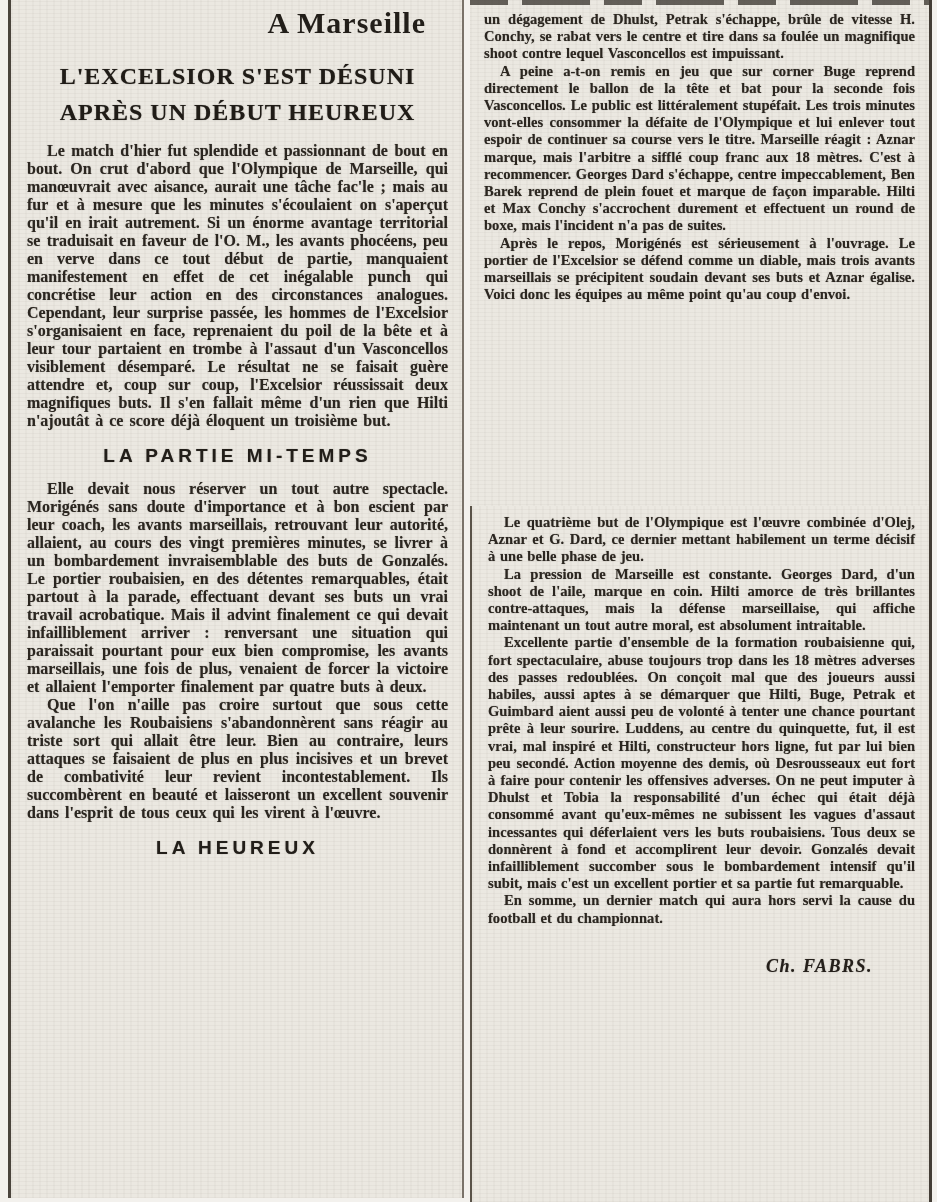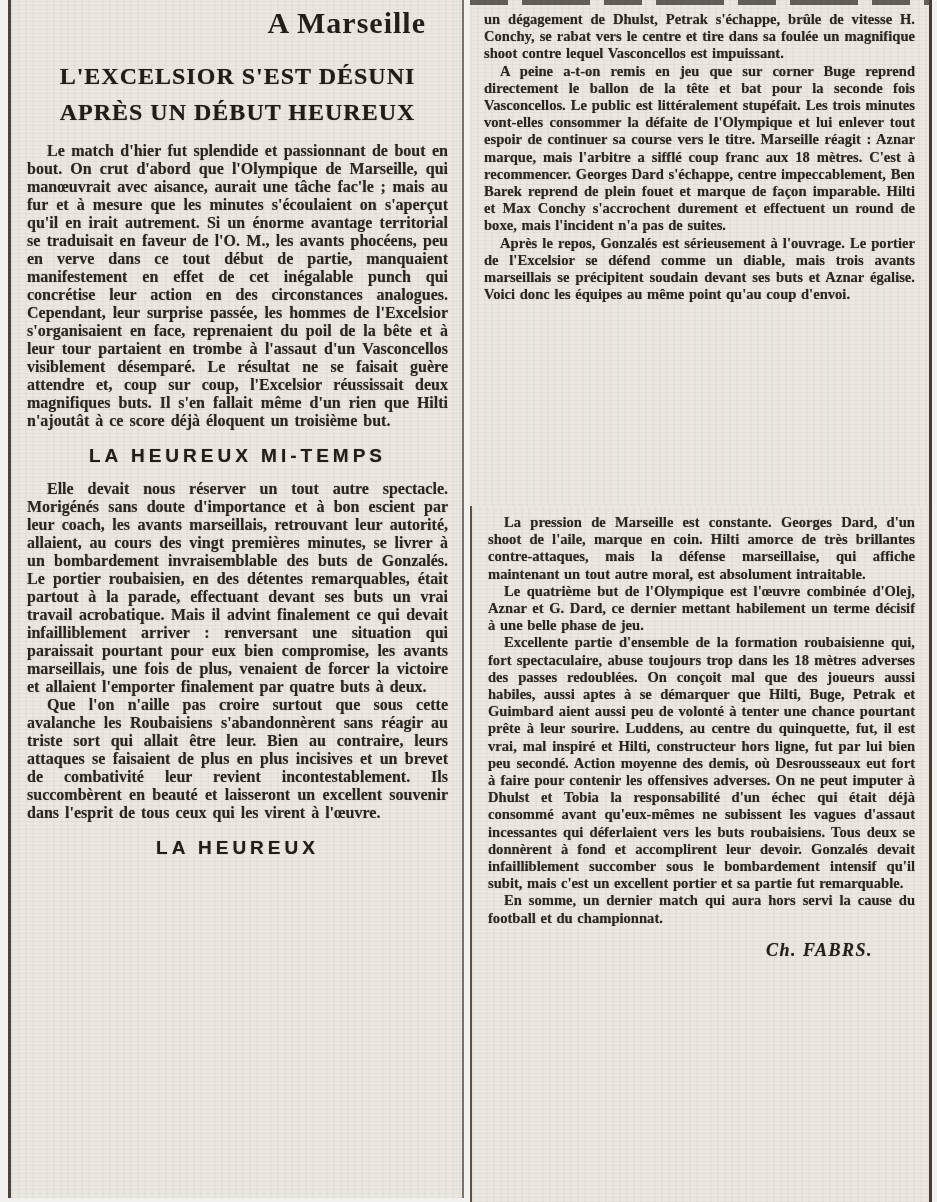--- a/index.html
+++ b/index.html
@@ -65,45 +65,45 @@
     text-shadow:0 0 1px rgba(43,38,32,.45);
   }
   .clip-left p.body{
     font-size:16px;line-height:18px;text-indent:20px;word-spacing:2px;
   }
   .clip-right-1 p.body, .clip-right-2 p.body{
     font-size:14.6px;line-height:17.2px;text-indent:16px;word-spacing:1px;
   }
   .byline{
     font-style:italic;font-weight:bold;font-size:18px;line-height:22px;
-    text-align:right;padding-right:42px;margin-top:12px;
+    text-align:right;padding-right:42px;margin-top:28px;
     letter-spacing:1.5px;color:#241f1a;
     text-shadow:0 0 1px rgba(36,31,26,.5);
   }
 </style>
 </head>
 <body>
 
 <div class="clip clip-left">
   <div class="kicker">A Marseille</div>
   <h1 class="headline"><span>L'EXCELSIOR S'EST DÉSUNI</span><br>
     <span>APRÈS UN DÉBUT HEUREUX</span></h1>
   <p class="body">Le match d'hier fut splendide et passionnant de bout en bout. On crut d'abord que l'Olympique de Marseille, qui manœuvrait avec aisance, aurait une tâche fac'le ; mais au fur et à mesure que les minutes s'écoulaient on s'aperçut qu'il en irait autrement. Si un énorme avantage territorial se traduisait en faveur de l'O. M., les avants phocéens, peu en verve dans ce tout début de partie, manquaient manifestement en effet de cet inégalable punch qui concrétise leur action en des circonstances analogues. Cependant, leur surprise passée, les hommes de l'Excelsior s'organisaient en face, reprenaient du poil de la bête et à leur tour partaient en trombe à l'assaut d'un Vasconcellos visiblement désemparé. Le résultat ne se faisait guère attendre et, coup sur coup, l'Excelsior réussissait deux magnifiques buts. Il s'en fallait même d'un rien que Hilti n'ajoutât à ce score déjà éloquent un troisième but.</p>
-  <h2 class="subhead">LA HEUREUX MI-TEMPS</h2>
+  <h2 class="subhead">LA PARTIE MI-TEMPS</h2>
   <p class="body">Elle devait nous réserver un tout autre spectacle. Morigénés sans doute d'importance et à bon escient par leur coach, les avants marseillais, retrouvant leur autorité, allaient, au cours des vingt premières minutes, se livrer à un bombardement invraisemblable des buts de Gonzalés. Le portier roubaisien, en des détentes remarquables, était partout à la parade, effectuant devant ses buts un vrai travail acrobatique. Mais il advint finalement ce qui devait infailliblement arriver : renversant une situation qui paraissait pourtant pour eux bien compromise, les avants marseillais, une fois de plus, venaient de forcer la victoire et allaient l'emporter finalement par quatre buts à deux.</p>
   <p class="body">Que l'on n'aille pas croire surtout que sous cette avalanche les Roubaisiens s'abandonnèrent sans réagir au triste sort qui allait être leur. Bien au contraire, leurs attaques se faisaient de plus en plus incisives et un brevet de combativité leur revient incontestablement. Ils succombèrent en beauté et laisseront un excellent souvenir dans l'esprit de tous ceux qui les virent à l'œuvre.</p>
   <h2 class="subhead">LA HEUREUX</h2>
 </div>
 
 <div class="clip clip-right-1">
   <div class="torn-edge"></div>
   <p class="body" style="text-indent:0;">un dégagement de Dhulst, Petrak s'échappe, brûle de vitesse H. Conchy, se rabat vers le centre et tire dans sa foulée un magnifique shoot contre lequel Vasconcellos est impuissant.</p>
   <p class="body">A peine a-t-on remis en jeu que sur corner Buge reprend directement le ballon de la tête et bat pour la seconde fois Vasconcellos. Le public est littéralement stupéfait. Les trois minutes vont-elles consommer la défaite de l'Olympique et lui enlever tout espoir de continuer sa course vers le titre. Marseille réagit : Aznar marque, mais l'arbitre a sifflé coup franc aux 18 mètres. C'est à recommencer. Georges Dard s'échappe, centre impeccablement, Ben Barek reprend de plein fouet et marque de façon imparable. Hilti et Max Conchy s'accrochent durement et effectuent un round de boxe, mais l'incident n'a pas de suites.</p>
-  <p class="body">Après le repos, Gonzalés est sérieusement à l'ouvrage. Le portier de l'Excelsior se défend comme un diable, mais trois avants marseillais se précipitent soudain devant ses buts et Aznar égalise. Voici donc les équipes au même point qu'au coup d'envoi.</p>
+  <p class="body">Après le repos, Morigénés est sérieusement à l'ouvrage. Le portier de l'Excelsior se défend comme un diable, mais trois avants marseillais se précipitent soudain devant ses buts et Aznar égalise. Voici donc les équipes au même point qu'au coup d'envoi.</p>
 </div>
 
 <div class="clip clip-right-2">
+  <p class="body">Le quatrième but de l'Olympique est l'œuvre combinée d'Olej, Aznar et G. Dard, ce dernier mettant habilement un terme décisif à une belle phase de jeu.</p>
   <p class="body">La pression de Marseille est constante. Georges Dard, d'un shoot de l'aile, marque en coin. Hilti amorce de très brillantes contre-attaques, mais la défense marseillaise, qui affiche maintenant un tout autre moral, est absolument intraitable.</p>
-  <p class="body">Le quatrième but de l'Olympique est l'œuvre combinée d'Olej, Aznar et G. Dard, ce dernier mettant habilement un terme décisif à une belle phase de jeu.</p>
   <p class="body">Excellente partie d'ensemble de la formation roubaisienne qui, fort spectaculaire, abuse toujours trop dans les 18 mètres adverses des passes redoublées. On conçoit mal que des joueurs aussi habiles, aussi aptes à se démarquer que Hilti, Buge, Petrak et Guimbard aient aussi peu de volonté à tenter une chance pourtant prête à leur sourire. Luddens, au centre du quinquette, fut, il est vrai, mal inspiré et Hilti, constructeur hors ligne, fut par lui bien peu secondé. Action moyenne des demis, où Desrousseaux eut fort à faire pour contenir les offensives adverses. On ne peut imputer à Dhulst et Tobia la responsabilité d'un échec qui était déjà consommé avant qu'eux-mêmes ne subissent les vagues d'assaut incessantes qui déferlaient vers les buts roubaisiens. Tous deux se donnèrent à fond et accomplirent leur devoir. Gonzalés devait infailliblement succomber sous le bombardement intensif qu'il subit, mais c'est un excellent portier et sa partie fut remarquable.</p>
   <p class="body">En somme, un dernier match qui aura hors servi la cause du football et du championnat.</p>
   <div class="byline">Ch. FABRS.</div>
 </div>
 
 </body></html>

